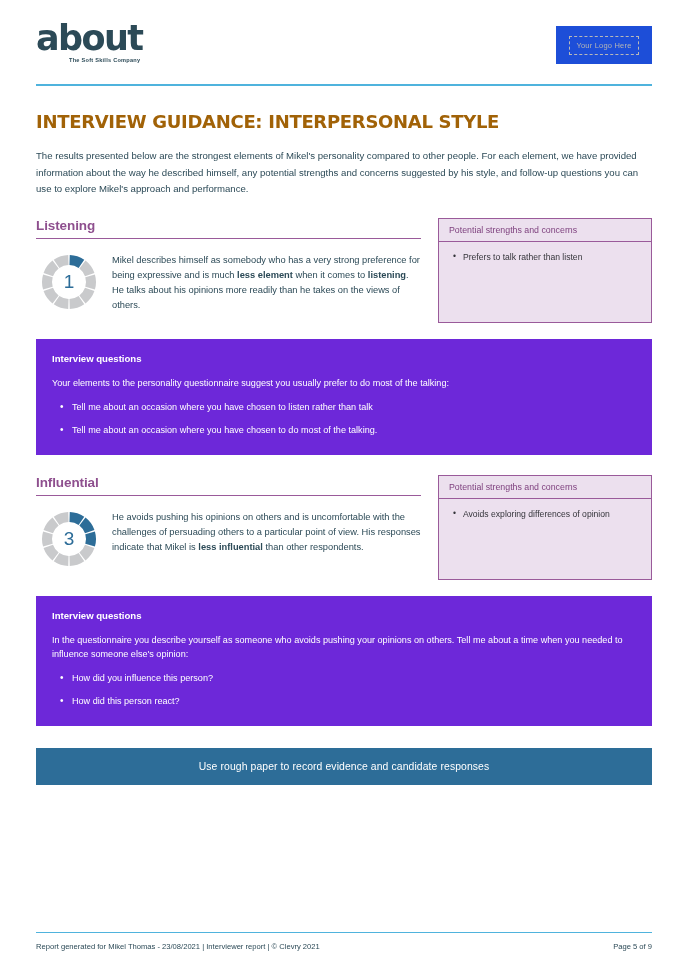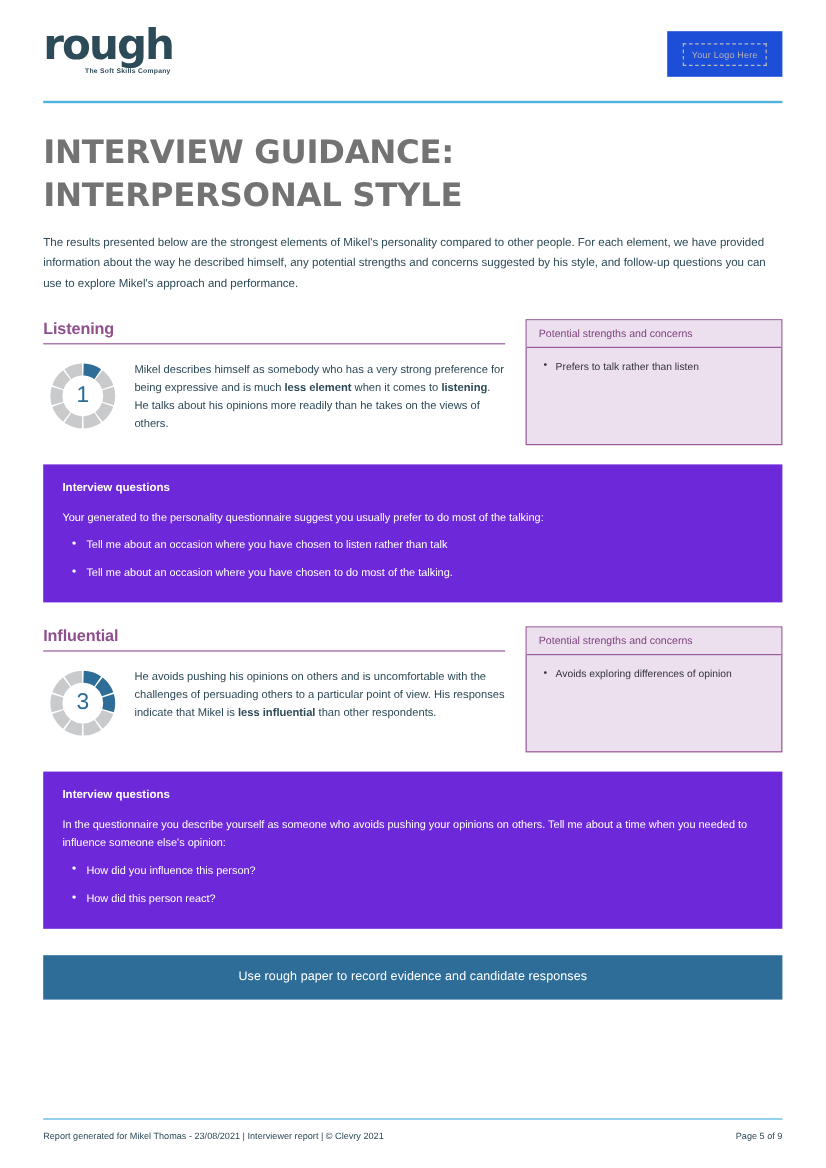--- a/index.html
+++ b/index.html
@@ -73,23 +73,23 @@
   }
   .header-rule {
     height: 2px;
     background: #4fb3dd;
     margin-top: 2px;
   }
 
   
   .doc-title {
     font-family: "DejaVu Sans", sans-serif;
-    font-size: 27px;
-    font-weight: bold;
-    color: #737373;
+    font-size: 18px;
+    font-weight: bold;
+    color: #a16207;
     letter-spacing: -0.3px;
     line-height: 1.32;
     margin: 24px 0 0 0;
     max-width: 580px;
   }
   .intro {
     font-size: 9.6px;
     line-height: 1.75;
     color: #2c4a57;
     margin-top: 14px;
@@ -270,21 +270,21 @@
     color: #2c4a57;
   }
 </style>
 </head>
 <body>
 
 <div class="page">
 
   <div class="header">
     <div class="logo-block">
-      <div class="logo-word">rough</div>
+      <div class="logo-word">about</div>
       <div class="logo-tag">The Soft Skills Company</div>
     </div>
     <div class="logo-placeholder">
       <div class="dashbox">Your Logo Here</div>
     </div>
   </div>
   <div class="header-rule"></div>
 
   <h1 class="doc-title">INTERVIEW GUIDANCE: INTERPERSONAL STYLE</h1>
   <p class="intro">The results presented below are the strongest elements of Mikel's personality compared to other people. For each element, we have provided information about the way he described himself, any potential strengths and concerns suggested by his style, and follow-up questions you can use to explore Mikel's approach and performance.</p>
@@ -320,21 +320,21 @@
           <div class="strengths-head">Potential strengths and concerns</div>
           <ul class="strengths-list">
               <li>Prefers to talk rather than listen</li>
             </ul>
         </div>
       </div>
     </div>
 
     <div class="questions">
       <div class="questions-title">Interview questions</div>
-      <div class="questions-lead">Your generated to the personality questionnaire suggest you usually prefer to do most of the talking:</div>
+      <div class="questions-lead">Your elements to the personality questionnaire suggest you usually prefer to do most of the talking:</div>
       <ul class="questions-list">
           <li>Tell me about an occasion where you have chosen to listen rather than talk</li>
           <li>Tell me about an occasion where you have chosen to do most of the talking.</li>
         </ul>
     </div>
   </div>
 
   <div class="section">
     <div class="section-top">
       <div class="sec-left">

